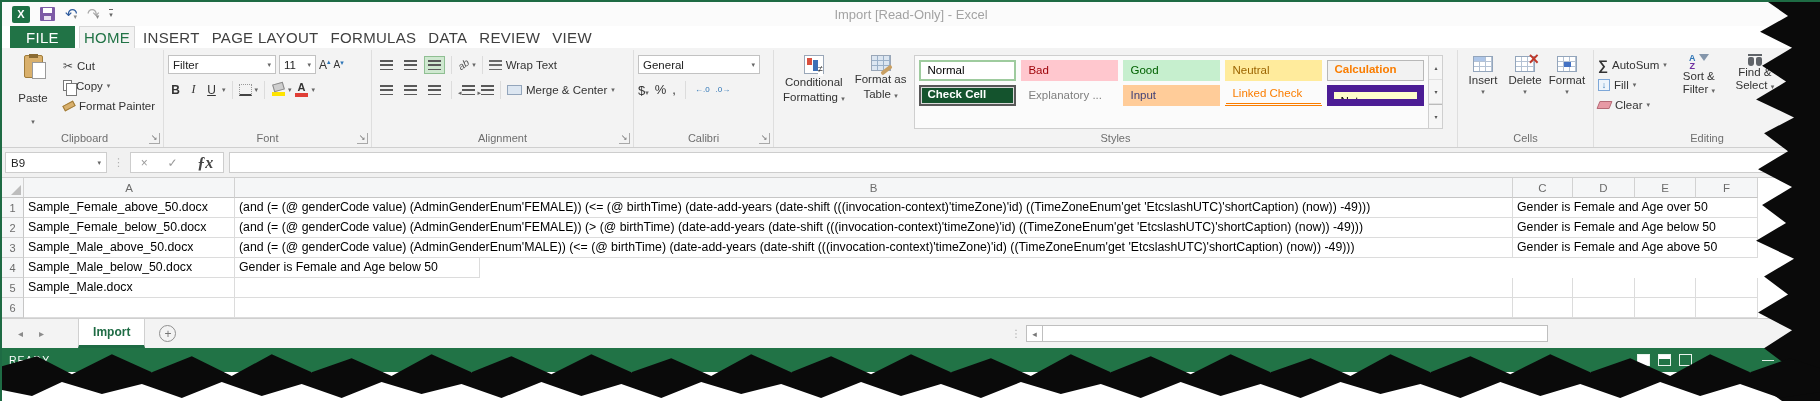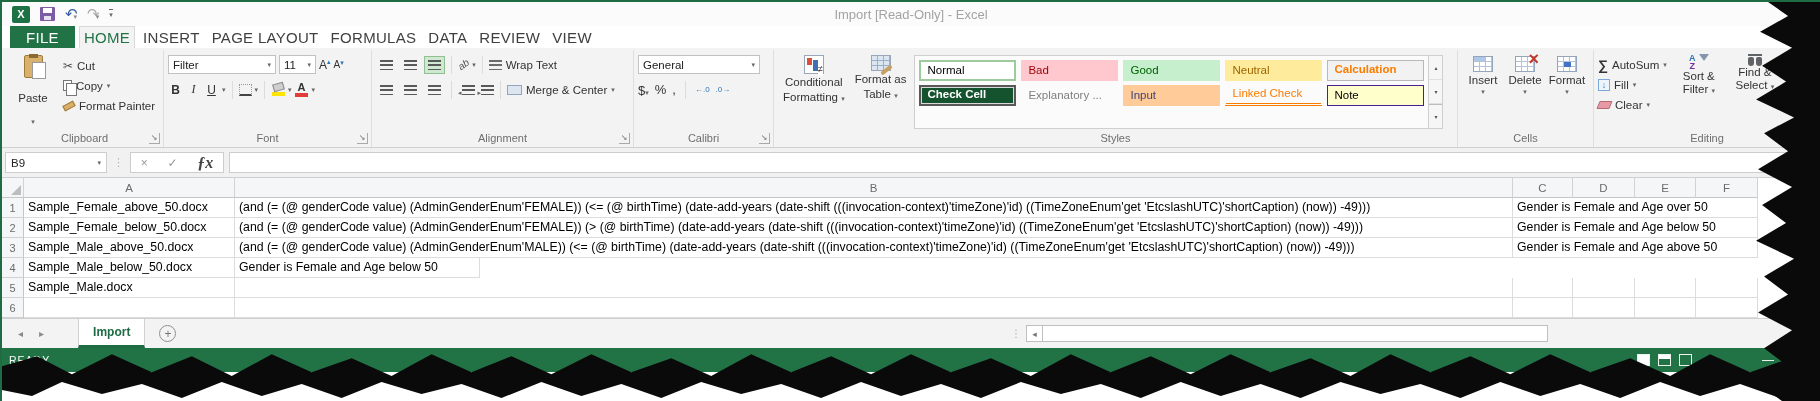--- a/index.html
+++ b/index.html
@@ -87,21 +87,21 @@
 .chip{font-size:11.5px;line-height:19px;padding-left:6px;border:1px solid transparent;white-space:nowrap;overflow:hidden;color:#000}
 .chip.c-normal{background:#fff;border:2px solid #9ecb9e;line-height:16px}
 .chip.c-bad{background:#ffc7ce;color:#9c0006}
 .chip.c-good{background:#c6efce;color:#006100}
 .chip.c-neutral{background:#ffeb9c;color:#9c6500}
 .chip.c-calc{background:#f2f2f2;color:#fa7d00;font-weight:bold;border:1px solid #b8b8b8;line-height:17px}
 .chip.c-check{background:#14532d;color:#fff;font-weight:bold;border:2px solid #585858;box-shadow:inset 0 0 0 1px #d9d9d9;line-height:15px}
 .chip.c-expl{color:#7f7f7f;}
 .chip.c-input{background:#ffcc99;color:#3f3f76}
 .chip.c-linked{color:#fa7d00;border-bottom:3px double #fa7d00;line-height:15px}
-.chip.c-note{background:#ffffcc;border:1px solid #4c1d95}
+.chip.c-note{background:#ffffcc;border:7px solid #4c1d95}
 .galscroll{width:14px;border-left:1px solid #cfcfcf;display:flex;flex-direction:column;background:#f6f6f6}
 .gs{flex:1;display:flex;align-items:center;justify-content:center;font-size:6px;color:#555;border-bottom:1px solid #e0e0e0}
 .gs:last-child{border-bottom:none;border-top:1px solid #bbb}
 
 .cellbtn{width:42px;display:flex;flex-direction:column;align-items:center;gap:2px;padding-top:4px;font-size:11.5px;color:#333}
 .tbl-ic{width:20px;height:16px;background:#fff;border:1px solid #93a5bb;position:relative;
   background-image:repeating-linear-gradient(to right,transparent 0 5px,#b4c2d4 5px 6px),repeating-linear-gradient(to bottom,transparent 0 4px,#b4c2d4 4px 5px)}
 .tbl-ic.ins::before{content:"";position:absolute;left:0;top:0;width:11px;height:4px;background:#aec6e8}
 .tbl-ic.del::before{content:"×";position:absolute;right:-5px;top:-8px;color:#c0392b;font-size:18px;font-weight:bold}
 .tbl-ic.fmt2::before{content:"";position:absolute;left:6px;top:5px;width:7px;height:5px;background:#4472c4}

